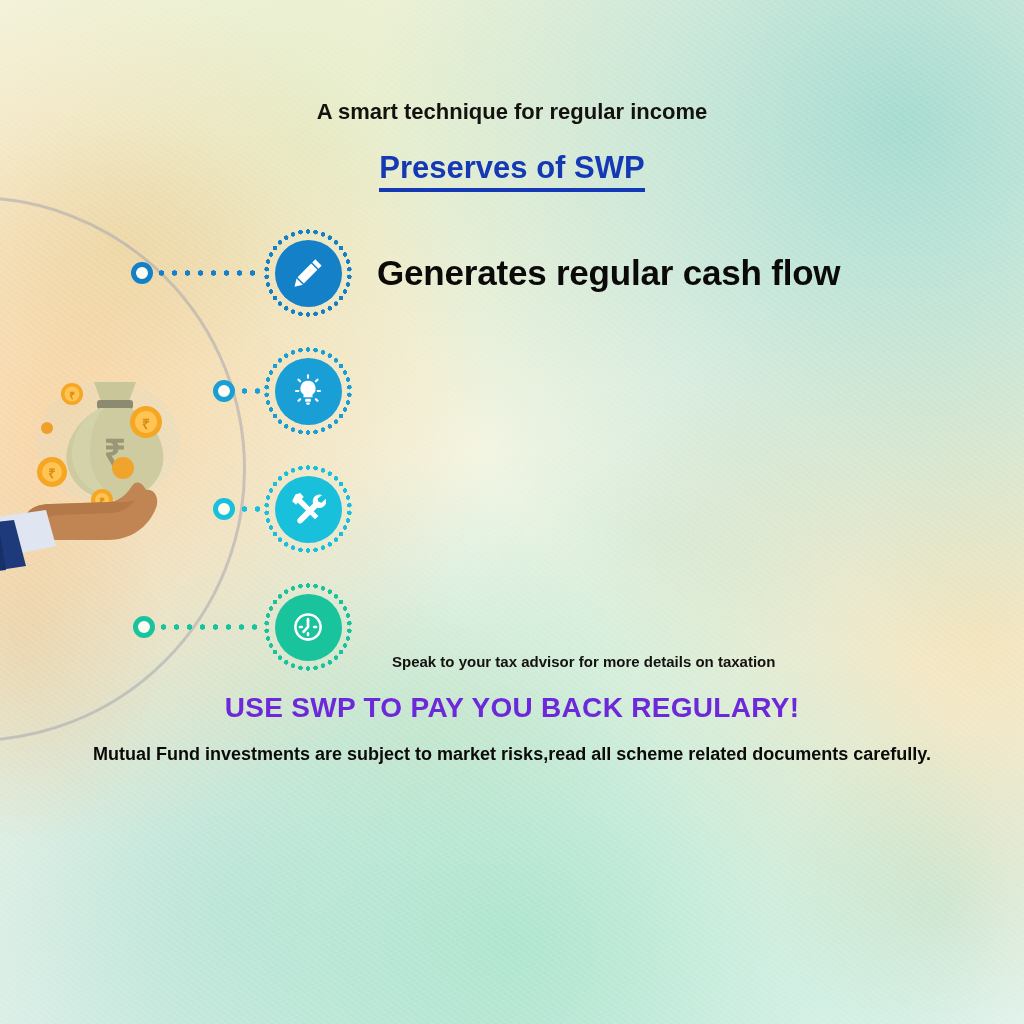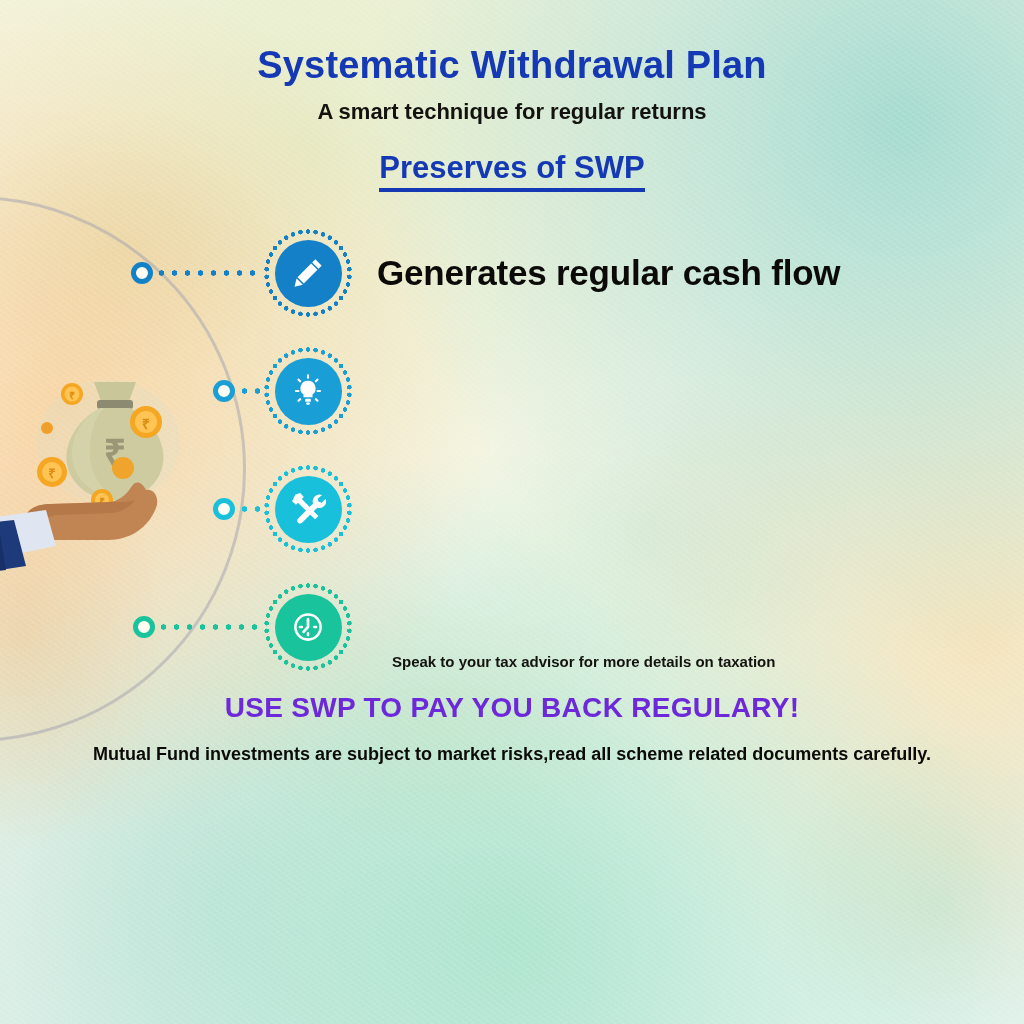--- a/index.html
+++ b/index.html
@@ -137,22 +137,21 @@
       <g>
         <path d="M0 168 L56 160 L66 196 L6 208 Z" fill="#dfe6f2"></path>
         <path d="M0 178 L22 174 L30 212 L0 220 Z" fill="#1f3a7a"></path>
         <path d="M0 178 L22 174 L30 212 L0 220 Z" fill="#1f3a7a"></path>
         <path d="M-30 176 L24 170 L36 216 L-30 226 Z" fill="#1f3a7a"></path>
         <path d="M-30 176 L8 172 L16 220 L-30 226 Z" fill="#17306a"></path>
       </g>
     </svg>
   </div>
 
-  <div class="title">Systematic Withdrawal Plan</div>
-  <div class="subtitle">A smart technique for regular returns</div>
+  <div class="subtitle">A smart technique for regular income</div>
   <div class="section-head">
     <span>Preserves of SWP</span>
   </div>
 
   <div class="rows" id="rows">
       <div class="row">
         <div class="node" style="left: 131px; border: 5px solid rgb(19, 128, 200);"></div>
         <div class="dots" style="left: 155px; width: 105px; background-image: radial-gradient(circle, rgb(19, 128, 200) 0px, rgb(19, 128, 200) 2.6px, rgba(0, 0, 0, 0) 2.8px);"></div>
         <div class="icon-wrap">
           <div class="ring" style="background-image: radial-gradient(2.2px at 45px 3.5px, rgb(19, 128, 200) 0px, rgb(19, 128, 200) 2.2px, rgba(0, 0, 0, 0) 2.4px), radial-gradient(2.2px at 52.6px 4.2px, rgb(19, 128, 200) 0px, rgb(19, 128, 200) 2.2px, rgba(0, 0, 0, 0) 2.4px), radial-gradient(2.2px at 60px 6.3px, rgb(19, 128, 200) 0px, rgb(19, 128, 200) 2.2px, rgba(0, 0, 0, 0) 2.4px), radial-gradient(2.2px at 66.8px 9.7px, rgb(19, 128, 200) 0px, rgb(19, 128, 200) 2.2px, rgba(0, 0, 0, 0) 2.4px), radial-gradient(2.2px at 73px 14.3px, rgb(19, 128, 200) 0px, rgb(19, 128, 200) 2.2px, rgba(0, 0, 0, 0) 2.4px), radial-gradient(2.2px at 78.1px 20px, rgb(19, 128, 200) 0px, rgb(19, 128, 200) 2.2px, rgba(0, 0, 0, 0) 2.4px), radial-gradient(2.2px at 82.1px 26.5px, rgb(19, 128, 200) 0px, rgb(19, 128, 200) 2.2px, rgba(0, 0, 0, 0) 2.4px), radial-gradient(2.2px at 84.9px 33.6px, rgb(19, 128, 200) 0px, rgb(19, 128, 200) 2.2px, rgba(0, 0, 0, 0) 2.4px), radial-gradient(2.2px at 86.3px 41.2px, rgb(19, 128, 200) 0px, rgb(19, 128, 200) 2.2px, rgba(0, 0, 0, 0) 2.4px), radial-gradient(2.2px at 86.3px 48.8px, rgb(19, 128, 200) 0px, rgb(19, 128, 200) 2.2px, rgba(0, 0, 0, 0) 2.4px), radial-gradient(2.2px at 84.9px 56.4px, rgb(19, 128, 200) 0px, rgb(19, 128, 200) 2.2px, rgba(0, 0, 0, 0) 2.4px), radial-gradient(2.2px at 82.1px 63.5px, rgb(19, 128, 200) 0px, rgb(19, 128, 200) 2.2px, rgba(0, 0, 0, 0) 2.4px), radial-gradient(2.2px at 78.1px 70px, rgb(19, 128, 200) 0px, rgb(19, 128, 200) 2.2px, rgba(0, 0, 0, 0) 2.4px), radial-gradient(2.2px at 73px 75.7px, rgb(19, 128, 200) 0px, rgb(19, 128, 200) 2.2px, rgba(0, 0, 0, 0) 2.4px), radial-gradient(2.2px at 66.8px 80.3px, rgb(19, 128, 200) 0px, rgb(19, 128, 200) 2.2px, rgba(0, 0, 0, 0) 2.4px), radial-gradient(2.2px at 60px 83.7px, rgb(19, 128, 200) 0px, rgb(19, 128, 200) 2.2px, rgba(0, 0, 0, 0) 2.4px), radial-gradient(2.2px at 52.6px 85.8px, rgb(19, 128, 200) 0px, rgb(19, 128, 200) 2.2px, rgba(0, 0, 0, 0) 2.4px), radial-gradient(2.2px at 45px 86.5px, rgb(19, 128, 200) 0px, rgb(19, 128, 200) 2.2px, rgba(0, 0, 0, 0) 2.4px), radial-gradient(2.2px at 37.4px 85.8px, rgb(19, 128, 200) 0px, rgb(19, 128, 200) 2.2px, rgba(0, 0, 0, 0) 2.4px), radial-gradient(2.2px at 30px 83.7px, rgb(19, 128, 200) 0px, rgb(19, 128, 200) 2.2px, rgba(0, 0, 0, 0) 2.4px), radial-gradient(2.2px at 23.2px 80.3px, rgb(19, 128, 200) 0px, rgb(19, 128, 200) 2.2px, rgba(0, 0, 0, 0) 2.4px), radial-gradient(2.2px at 17px 75.7px, rgb(19, 128, 200) 0px, rgb(19, 128, 200) 2.2px, rgba(0, 0, 0, 0) 2.4px), radial-gradient(2.2px at 11.9px 70px, rgb(19, 128, 200) 0px, rgb(19, 128, 200) 2.2px, rgba(0, 0, 0, 0) 2.4px), radial-gradient(2.2px at 7.9px 63.5px, rgb(19, 128, 200) 0px, rgb(19, 128, 200) 2.2px, rgba(0, 0, 0, 0) 2.4px), radial-gradient(2.2px at 5.1px 56.4px, rgb(19, 128, 200) 0px, rgb(19, 128, 200) 2.2px, rgba(0, 0, 0, 0) 2.4px), radial-gradient(2.2px at 3.7px 48.8px, rgb(19, 128, 200) 0px, rgb(19, 128, 200) 2.2px, rgba(0, 0, 0, 0) 2.4px), radial-gradient(2.2px at 3.7px 41.2px, rgb(19, 128, 200) 0px, rgb(19, 128, 200) 2.2px, rgba(0, 0, 0, 0) 2.4px), radial-gradient(2.2px at 5.1px 33.6px, rgb(19, 128, 200) 0px, rgb(19, 128, 200) 2.2px, rgba(0, 0, 0, 0) 2.4px), radial-gradient(2.2px at 7.9px 26.5px, rgb(19, 128, 200) 0px, rgb(19, 128, 200) 2.2px, rgba(0, 0, 0, 0) 2.4px), radial-gradient(2.2px at 11.9px 20px, rgb(19, 128, 200) 0px, rgb(19, 128, 200) 2.2px, rgba(0, 0, 0, 0) 2.4px), radial-gradient(2.2px at 17px 14.3px, rgb(19, 128, 200) 0px, rgb(19, 128, 200) 2.2px, rgba(0, 0, 0, 0) 2.4px), radial-gradient(2.2px at 23.2px 9.7px, rgb(19, 128, 200) 0px, rgb(19, 128, 200) 2.2px, rgba(0, 0, 0, 0) 2.4px), radial-gradient(2.2px at 30px 6.3px, rgb(19, 128, 200) 0px, rgb(19, 128, 200) 2.2px, rgba(0, 0, 0, 0) 2.4px), radial-gradient(2.2px at 37.4px 4.2px, rgb(19, 128, 200) 0px, rgb(19, 128, 200) 2.2px, rgba(0, 0, 0, 0) 2.4px);"></div>

